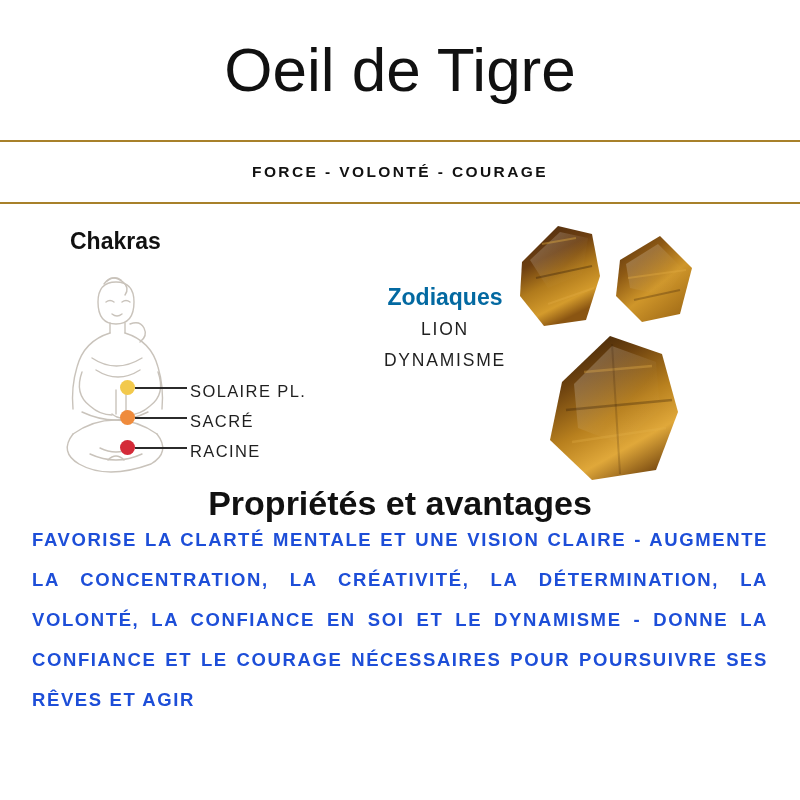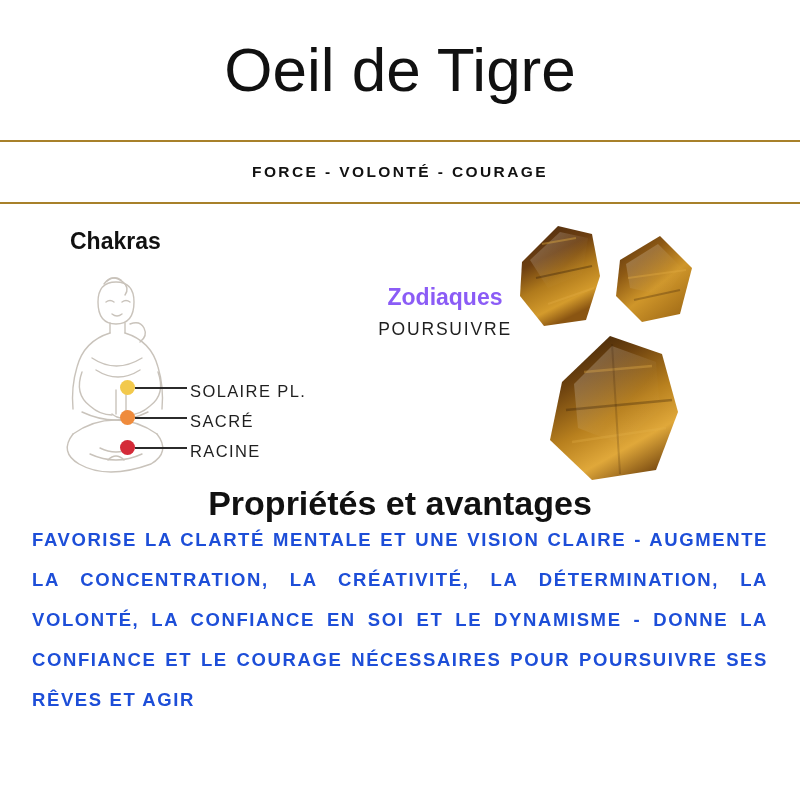--- a/index.html
+++ b/index.html
@@ -121,21 +121,21 @@
   .zodiac-block {
     position: absolute;
     left: 330px;
     top: 80px;
     width: 230px;
     text-align: center;
   }
   .zodiac-heading {
     font-size: 23px;
     font-weight: bold;
-    color: #8b5cf6;
+    color: #0369a1;
     margin-bottom: 8px;
   }
   .zodiac-sign {
     font-size: 17.5px;
     letter-spacing: 1.8px;
     color: #1f1f1f;
     margin-bottom: 10px;
   }
 
   
@@ -247,21 +247,22 @@
       </div>
       <div class="chakra-row">
         <span class="chakra-dot" style="background:#d42a38"></span>
         <span class="chakra-line"></span>
         <span class="chakra-name">RACINE</span>
       </div>
     </div>
 
     <div class="zodiac-block">
       <div class="zodiac-heading">Zodiaques</div>
-      <div class="zodiac-sign">POURSUIVRE</div>
+      <div class="zodiac-sign">LION</div>
+      <div class="zodiac-sign">DYNAMISME</div>
     </div>
 
     <div class="stones">
       <svg width="280" height="300" viewBox="0 0 280 300">
         <defs>
           <linearGradient id="g1" x1="0" y1="0" x2="0.4" y2="1">
             <stop offset="0%" stop-color="#4a2a10"></stop>
             <stop offset="38%" stop-color="#6d3f11"></stop>
             <stop offset="62%" stop-color="#b07a1c"></stop>
             <stop offset="85%" stop-color="#d49b2c"></stop>

